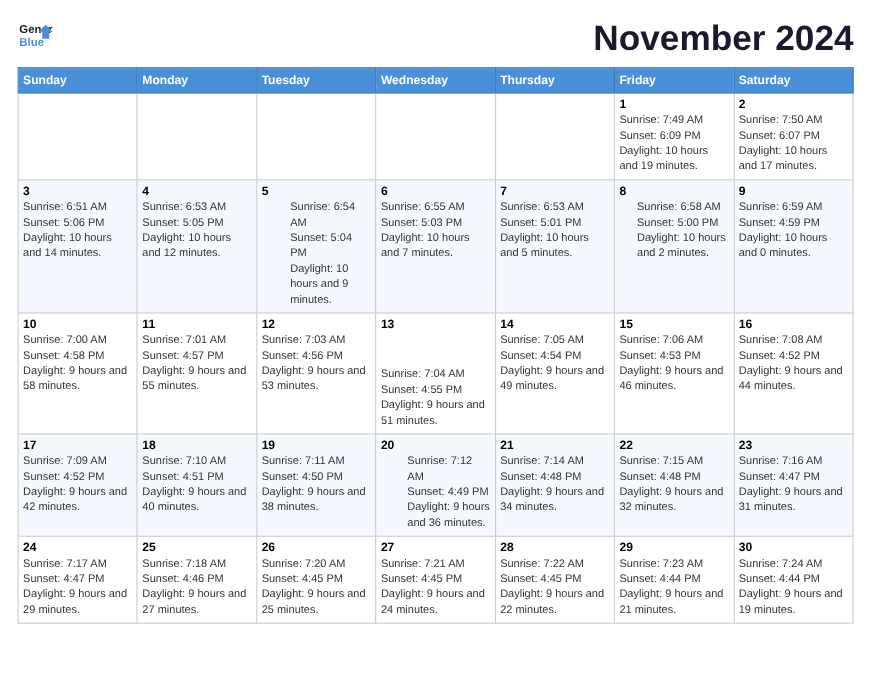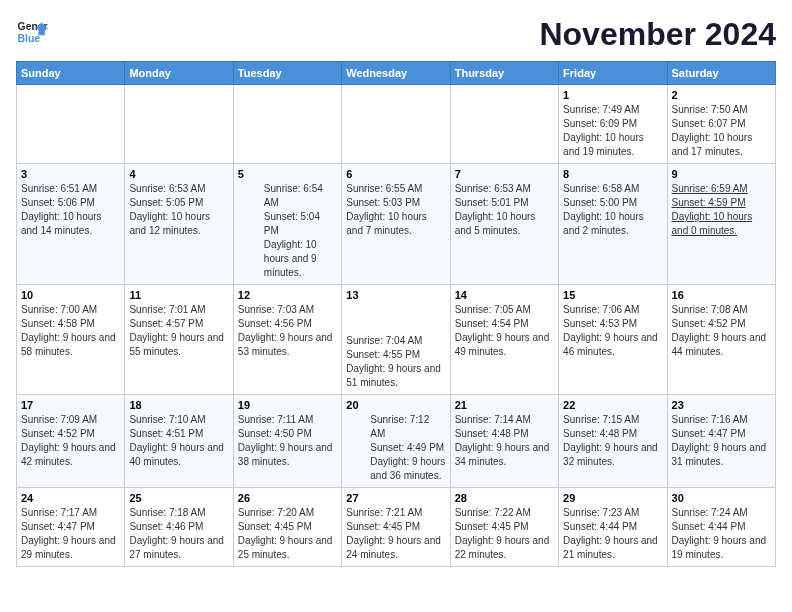--- a/index.html
+++ b/index.html
@@ -150,27 +150,27 @@
 Daylight: 10 hours and 7 minutes.</div>
         </td>
         <td>
           <span class="day-num">7</span>
           <div class="day-info" style="white-space: pre-line;">Sunrise: 6:53 AM
 Sunset: 5:01 PM
 Daylight: 10 hours and 5 minutes.</div>
         </td>
         <td>
           <span class="day-num">8</span>
-          <div class="day-info" style="white-space: pre-line;">Sunrise: 6:58 AM
+          <div class="day-info" style="white-space: pre-line; margin-left: 16px;">Sunrise: 6:58 AM
 Sunset: 5:00 PM
 Daylight: 10 hours and 2 minutes.</div>
         </td>
         <td>
           <span class="day-num">9</span>
-          <div class="day-info" style="white-space: pre-line; text-decoration: underline;">Sunrise: 6:59 AM
+          <div class="day-info" style="white-space: pre-line;">Sunrise: 6:59 AM
 Sunset: 4:59 PM
 Daylight: 10 hours and 0 minutes.</div>
         </td>
       </tr>
       <tr>
         <td>
           <span class="day-num">10</span>
           <div class="day-info" style="white-space: pre-line;">Sunrise: 7:00 AM
 Sunset: 4:58 PM
 Daylight: 9 hours and 58 minutes.</div>

